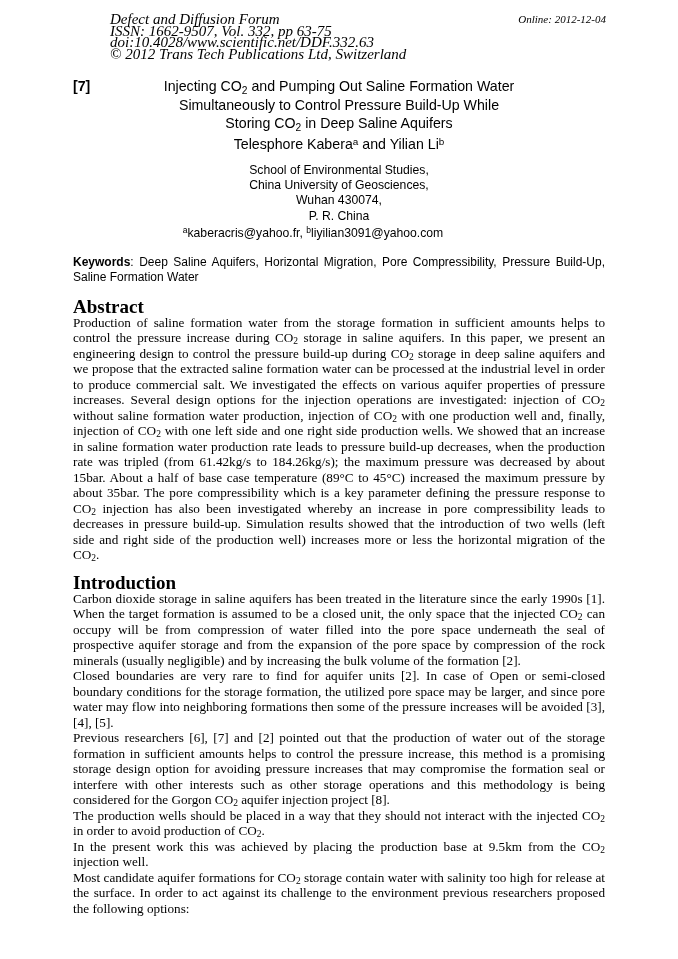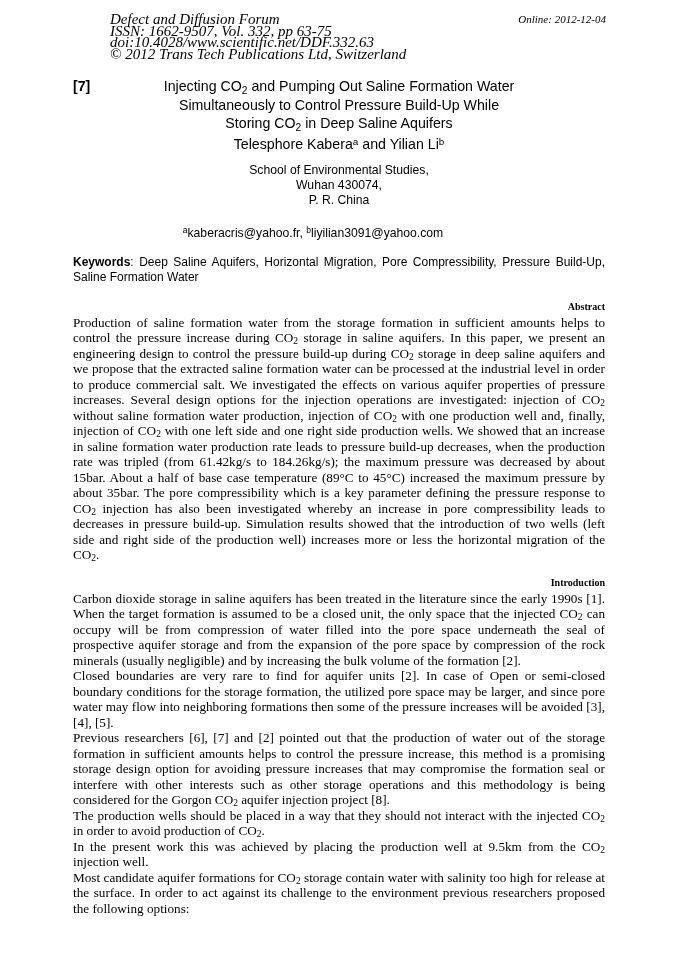--- a/index.html
+++ b/index.html
@@ -8,21 +8,21 @@
     .hdr { position: absolute; left: 63px; top: 14px; font-family: "Liberation Serif", serif; font-style: italic; font-size: 15px; line-height: 11.6px; margin-left: 47px; }
     .hdr-right { position: absolute; right: 72px; top: 14px; font-family: "Liberation Serif", serif; font-style: italic; font-size: 11px; line-height: 11.6px; }
     .refnum { position: absolute; left: 73px; top: 78px; font-family: "Liberation Sans", sans-serif; font-weight: bold; font-size: 14.2px; }
     .title { position: absolute; left: 100px; width: 478px; top: 77px; text-align: center; font-family: "Liberation Sans", sans-serif; font-weight: normal; font-size: 14.2px; line-height: 18.5px; }
     .authors { position: absolute; left: 0; width: 678px; top: 135px; text-align: center; font-family: "Liberation Sans", sans-serif; font-size: 14.2px; line-height: 18px; }
     .affil { position: absolute; left: 0; width: 678px; top: 163px; text-align: center; font-family: "Liberation Sans", sans-serif; font-size: 12.2px; line-height: 15.2px; }
     .emails { position: absolute; left: 0; width: 626px; top: 226px; text-align: center; font-family: "Liberation Sans", sans-serif; font-size: 12.2px; line-height: 15px; }
     .keywords { position: absolute; left: 73px; width: 532px; top: 255px; font-family: "Liberation Sans", sans-serif; font-size: 12px; line-height: 15px; text-align: justify; }
     .kw-label { font-weight: bold; }
     .section { position: absolute; left: 73px; width: 532px; font-family: "Liberation Serif", serif; font-size: 13.2px; line-height: 15.5px; }
-    .section h2 { margin: 0; font-size: 10px; font-weight: bold; line-height: 15.5px; text-align: right; }
+    .section h2 { margin: 0; font-size: 19px; font-weight: bold; line-height: 15.5px; }
     .section p { margin: 0; text-align: justify; }
     sub { font-size: 0.72em; vertical-align: -0.25em; line-height: 0; }
     sup { font-size: 0.7em; vertical-align: 0.45em; line-height: 0; }
     #abstract { top: 299px; }
     #intro { top: 575px; }
   </style>
 </head>
 <body>
 
 <div class="page">
@@ -42,20 +42,21 @@
     <div>Simultaneously to Control Pressure Build-Up While</div>
     <div><span>Storing CO</span><sub>2</sub><span> in Deep Saline Aquifers</span></div>
   </div>
 
   <div class="authors">
     <span>Telesphore Kabera</span><sup>a</sup><span> and </span><span>Yilian Li</span><sup>b</sup>
   </div>
 
   <div class="affil">
     <div>School of Environmental Studies,</div>
+    <div>China University of Geosciences,</div>
     <div>Wuhan 430074,</div>
     <div>P. R. China</div>
   </div>
 
   <div class="emails">
     <sup>a</sup><span>kaberacris@yahoo.fr, </span><sup>b</sup><span>liyilian3091@yahoo.com</span>
   </div>
 
   <div class="keywords">
     <span class="kw-label">Keywords</span><span>: Deep Saline Aquifers, Horizontal Migration, Pore Compressibility, Pressure Build-Up, Saline Formation Water</span>
@@ -65,17 +66,17 @@
     <h2>Abstract</h2>
     <p><span>Production of saline formation water from the storage formation in sufficient amounts helps to control the pressure increase during CO</span><sub>2</sub><span> storage in saline aquifers. In this paper, we present an engineering design to control the pressure build-up during CO</span><sub>2</sub><span> storage in deep saline aquifers and we propose that the extracted saline formation water can be processed at the industrial level in order to produce commercial salt. We investigated the effects on various aquifer properties of pressure increases. Several design options for the injection operations are investigated: injection of CO</span><sub>2</sub><span> without saline formation water production, injection of CO</span><sub>2</sub><span> with one production well and, finally, injection of CO</span><sub>2</sub><span> with one left side and one right side production wells. We showed that an increase in saline formation water production rate leads to pressure build-up decreases, when the production rate was tripled (from 61.42kg/s to 184.26kg/s); the maximum pressure was decreased by about 15bar. About a half of base case temperature (89°C to 45°C) increased the maximum pressure by about 35bar. The pore compressibility which is a key parameter defining the pressure response to CO</span><sub>2</sub><span> injection has also been investigated whereby an increase in pore compressibility leads to decreases in pressure build-up. Simulation results showed that the introduction of two wells (left side and right side of the production well) increases more or less the horizontal migration of the CO</span><sub>2</sub><span>.</span></p>
   </div>
 
   <div class="section" id="intro">
     <h2>Introduction</h2>
     <p><span>Carbon dioxide storage in saline aquifers has been treated in the literature since the early 1990s [1]. When the target formation is assumed to be a closed unit, the only space that the injected CO</span><sub>2</sub><span> can occupy will be from compression of water filled into the pore space underneath the seal of prospective aquifer storage and from the expansion of the pore space by compression of the rock minerals (usually negligible) and by increasing the bulk volume of the formation [2].</span></p>
     <p>Closed boundaries are very rare to find for aquifer units [2]. In case of Open or semi-closed boundary conditions for the storage formation, the utilized pore space may be larger, and since pore water may flow into neighboring formations then some of the pressure increases will be avoided [3], [4], [5].</p>
     <p><span>Previous researchers [6], [7] and [2] pointed out that the production of water out of the storage formation in sufficient amounts helps to control the pressure increase, this method is a promising storage design option for avoiding pressure increases that may compromise the formation seal or interfere with other interests such as other storage operations and this methodology is being considered for the Gorgon CO</span><sub>2</sub><span> aquifer injection project [8].</span></p>
     <p><span>The production wells should be placed in a way that they should not interact with the injected CO</span><sub>2</sub><span> in order to avoid production of CO</span><sub>2</sub><span>.</span></p>
-    <p><span>In the present work this was achieved by placing the production well at 9.5km from the CO</span><sub>2</sub><span> injection well.</span></p>
+    <p><span>In the present work this was achieved by placing the production base at 9.5km from the CO</span><sub>2</sub><span> injection well.</span></p>
     <p><span>Most candidate aquifer formations for CO</span><sub>2</sub><span> storage contain water with salinity too high for release at the surface. In order to act against its challenge to the environment previous researchers proposed the following options:</span></p>
   </div>
 
 </div>
 
 </body></html>

